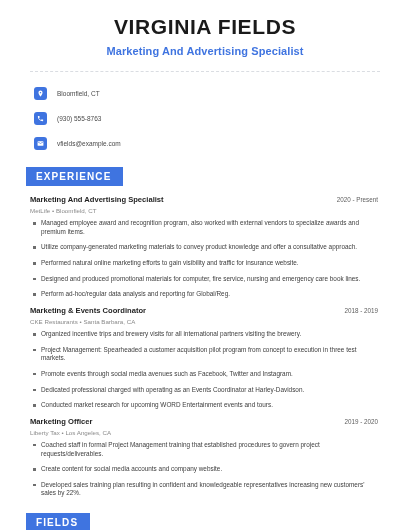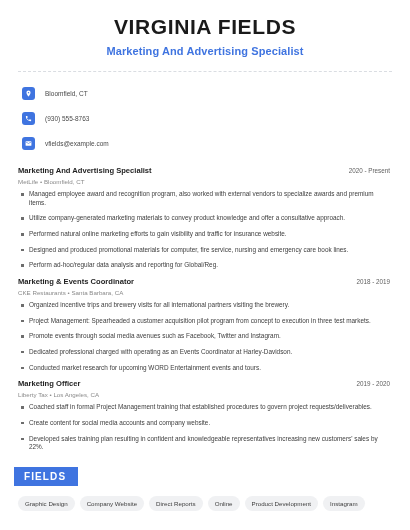--- a/index.html
+++ b/index.html
@@ -11,21 +11,21 @@
     width: 410px;
     height: 530px;
     font-family: "Liberation Sans", sans-serif;
     color: #2b2b2b;
     overflow: hidden;
   }
   .page {
     width: 410px;
     height: 518px;
     box-sizing: border-box;
-    padding: 0 18px;
+    padding: 0 30px;
     position: relative;
   }
 
   
   .header {
     padding-top: 14px;
     text-align: center;
   }
   .full-name {
     font-size: 21px;
@@ -189,20 +189,21 @@
         <svg width="7" height="7" viewBox="0 0 24 24" fill="#ffffff">
           <path d="M20 4H4c-1.1 0-2 .9-2 2v12c0 1.1.9 2 2 2h16c1.1 0 2-.9 2-2V6c0-1.1-.9-2-2-2zm0 4.2-8 5-8-5V6l8 5 8-5v2.2z"></path>
         </svg>
       </span>
       <span class="contact-text">vfields@example.com</span>
     </div>
 
   </div>
 
   <div class="section-experience">
+    <div class="section-badge">EXPERIENCE</div>
 
     <div class="jobs">
 
       <div class="job">
         <div class="job-head">
           <span class="job-role">Marketing And Advertising Specialist</span>
           <span class="job-dates">2020 - Present</span>
         </div>
         <div class="job-meta">MetLife • Bloomfield, CT</div>
         <ul class="bullets">

